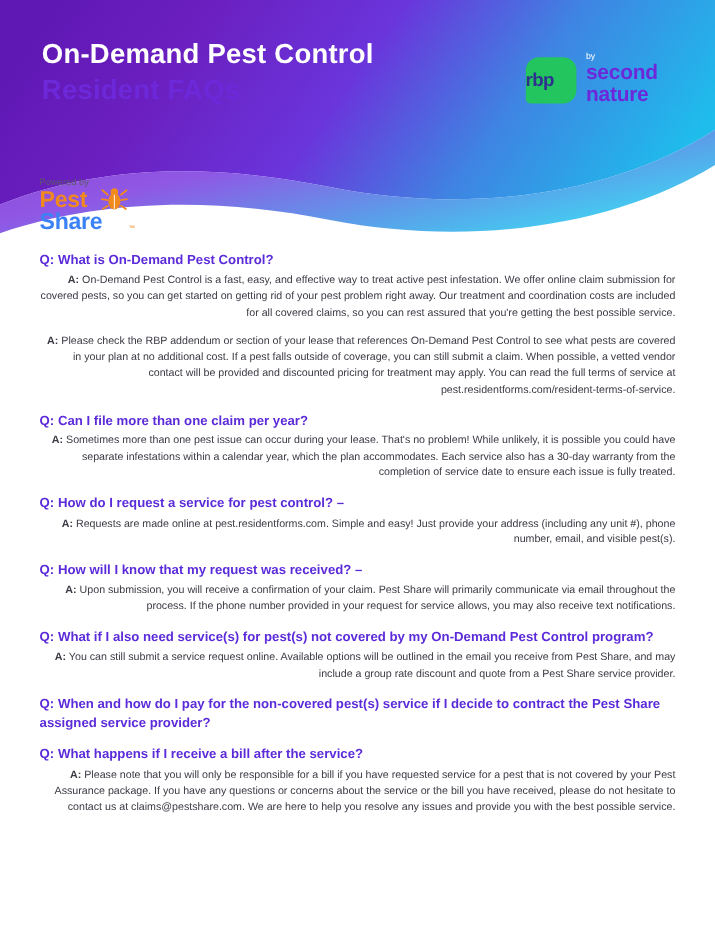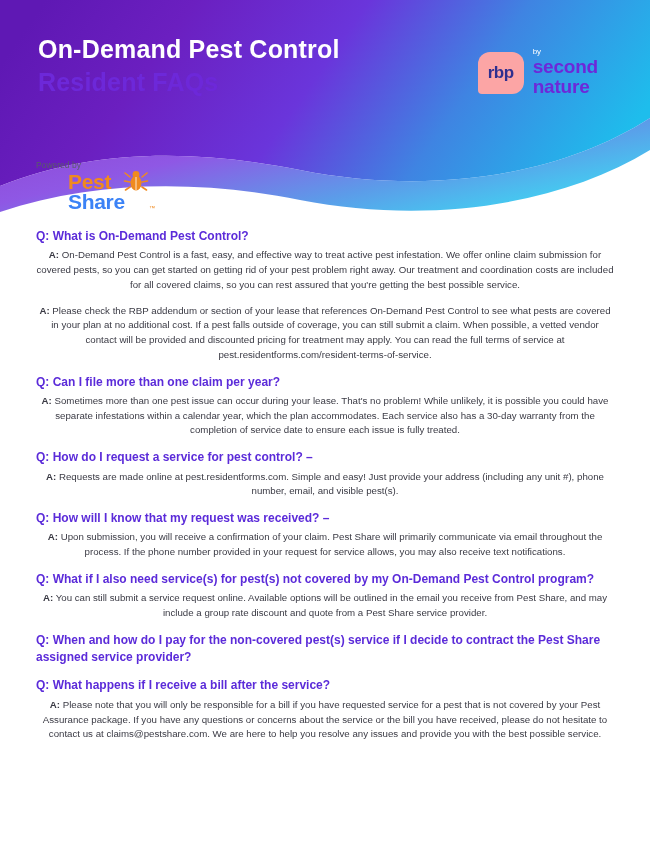--- a/index.html
+++ b/index.html
@@ -57,25 +57,25 @@
     right: 52px;
     top: 48px;
     z-index: 3;
     display: flex;
     align-items: center;
     gap: 9px;
   }
   .rbp-mark {
     width: 46px;
     height: 42px;
-    background: #fca5a5;
+    background: #22c55e;
     border-radius: 12px 12px 12px 4px;
     display: flex;
     align-items: center;
-    justify-content: center;
+    justify-content: flex-start;
   }
   .rbp-mark span {
     font-size: 17px;
     font-weight: bold;
     color: #2f2f8f;
     letter-spacing: -0.5px;
   }
   .rbp-by {
     font-size: 8px;
     color: #ffffff;
@@ -98,21 +98,20 @@
     z-index: 4;
   }
   .powered-by {
     font-size: 8.5px;
     color: #5b5b6b;
     margin-bottom: 2px;
   }
   .ps-name {
     position: relative;
     display: inline-block;
-    margin-left: 32px;
   }
   .ps-line1 {
     font-size: 21px;
     font-weight: bold;
     color: #f08a1e;
     line-height: 0.95;
     letter-spacing: -0.3px;
   }
   .ps-line2 {
     font-size: 21px;
@@ -150,21 +149,21 @@
     font-size: 12px;
     font-weight: bold;
     color: #5b2bd9;
     line-height: 1.45;
     margin-bottom: 3px;
   }
   .faq-a {
     font-size: 9.7px;
     color: #3a3a44;
     line-height: 1.52;
-    text-align: center;
+    text-align: right;
   }
   .faq-a b {
     color: #3a3a44;
   }
 </style>
 </head>
 <body>
 
 <div class="banner">
   <svg class="banner-bg" viewBox="0 0 650 215" preserveAspectRatio="none">

